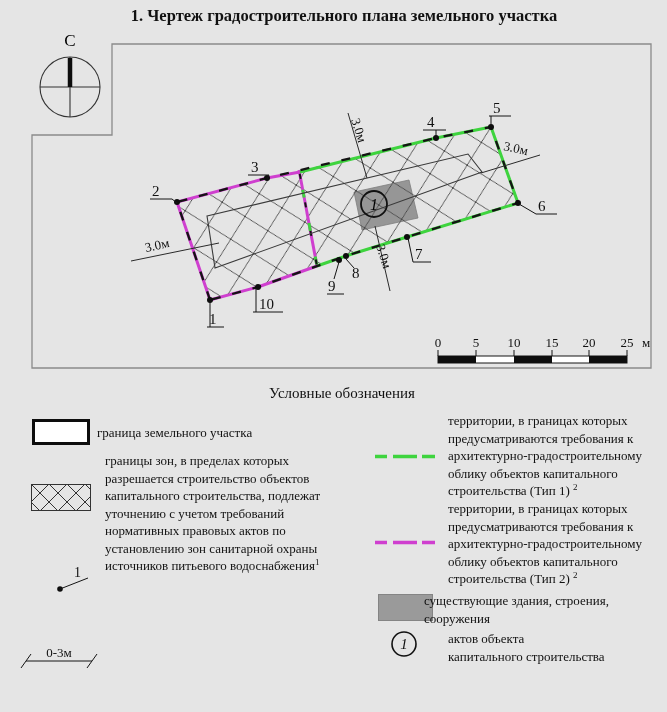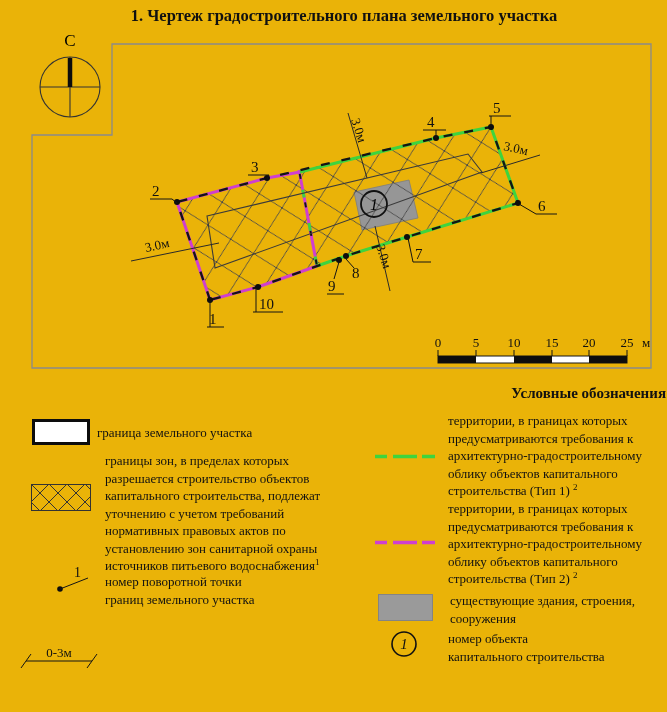--- a/index.html
+++ b/index.html
@@ -1,23 +1,23 @@
 <!DOCTYPE html>
 <html><head>
 <meta charset="utf-8">
 <style>
   html,body{margin:0;padding:0;background:#fff;}
-  .page{position:relative;width:667px;height:712px;background:#eab308;overflow:hidden;
+  .page{position:relative;width:667px;height:712px;background:#e5e5e5;overflow:hidden;
         font-family:"Liberation Serif", serif;color:#111;}
   .title{position:absolute;top:6px;left:24px;width:640px;text-align:center;
          font-size:16.5px;font-weight:bold;}
   svg text{font-family:"Liberation Serif", serif;}
   .sans{font-family:"Liberation Sans", sans-serif;}
-  .legend-heading{position:absolute;top:385px;left:18px;width:648px;text-align:right;
-         font-size:15px;font-weight:bold;}
+  .legend-heading{position:absolute;top:385px;left:18px;width:648px;text-align:center;
+         font-size:15px;font-weight:normal;}
   .ltxt{position:absolute;font-size:13px;line-height:17.5px;white-space:pre-line;}
   .ltxt sup{font-size:9px;line-height:0;}
   .sw-rect{position:absolute;left:32px;top:419px;width:58px;height:26px;
          border:3.5px solid #0d0d0d;box-sizing:border-box;background:#fff;}
   .sw-gray{position:absolute;left:378px;top:594px;width:55px;height:27px;
          border:1px solid #848484;box-sizing:border-box;}
   .abs{position:absolute;}
 </style>
 </head>
 <body>
@@ -151,22 +151,20 @@
 уточнению с учетом требований
 нормативных правовых актов по
 установлению зон санитарной охраны
 источников питьевого водоснабжения</span><sup>1</sup></div>
 
   <svg class="abs" style="left:38px;top:562px" width="70" height="32" viewBox="0 0 70 32">
     <circle cx="22" cy="27" r="2.8" fill="#0d0d0d"></circle>
     <path d="M22,27 L50,16" stroke="#141414" stroke-width="1" fill="none"></path>
     <text x="36" y="15" font-size="14" fill="#111">1</text>
   </svg>
-  <div class="ltxt" style="left:105px;top:573px;width:250px"><span>номер поворотной точки
-границ земельного участка</span><sup></sup></div>
 
   <svg class="abs" style="left:14px;top:634px" width="92" height="36" viewBox="0 0 92 36">
     <path d="M12,27 H78" stroke="#141414" stroke-width="1" fill="none"></path>
     <path d="M7,34 L17,20 M73,34 L83,20" stroke="#141414" stroke-width="1" fill="none"></path>
     <text x="45" y="23" font-size="13" fill="#111" text-anchor="middle">0-3м</text>
   </svg>
 
   <svg class="abs" style="left:373px;top:452px" width="64" height="9" viewBox="0 0 64 9">
     <path d="M2,4.5 H14 M20,4.5 H44 M49,4.5 H62" stroke="#3ed43e" stroke-width="3.4" fill="none"></path>
   </svg>
@@ -179,23 +177,23 @@
   <svg class="abs" style="left:373px;top:538px" width="64" height="9" viewBox="0 0 64 9">
     <path d="M2,4.5 H14 M20,4.5 H44 M49,4.5 H62" stroke="#cf3fcf" stroke-width="3.4" fill="none"></path>
   </svg>
   <div class="ltxt" style="left:448px;top:500px;width:218px"><span>территории, в границах которых
 предусматриваются требования к
 архитектурно-градостроительному
 облику объектов капитального
 строительства (Тип 2) </span><sup>2</sup></div>
 
   <div class="sw-gray" style="background:#9a9a9a"></div>
-  <div class="ltxt" style="left:450px;top:592px;width:218px"><span>существующие здания, строения,
+  <div class="ltxt" style="left:424px;top:592px;width:218px"><span>существующие здания, строения,
 сооружения</span><sup></sup></div>
 
   <svg class="abs" style="left:390px;top:630px" width="28" height="28" viewBox="0 0 28 28">
     <circle cx="14" cy="14" r="12" fill="none" stroke="#111" stroke-width="1.6"></circle>
     <text x="14" y="19" font-size="15" font-style="italic" text-anchor="middle" fill="#111">1</text>
   </svg>
-  <div class="ltxt" style="left:448px;top:630px;width:218px"><span>номер объекта
+  <div class="ltxt" style="left:448px;top:630px;width:218px"><span>актов объекта
 капитального строительства</span><sup></sup></div>
 
 </div>
 
 </body></html>

